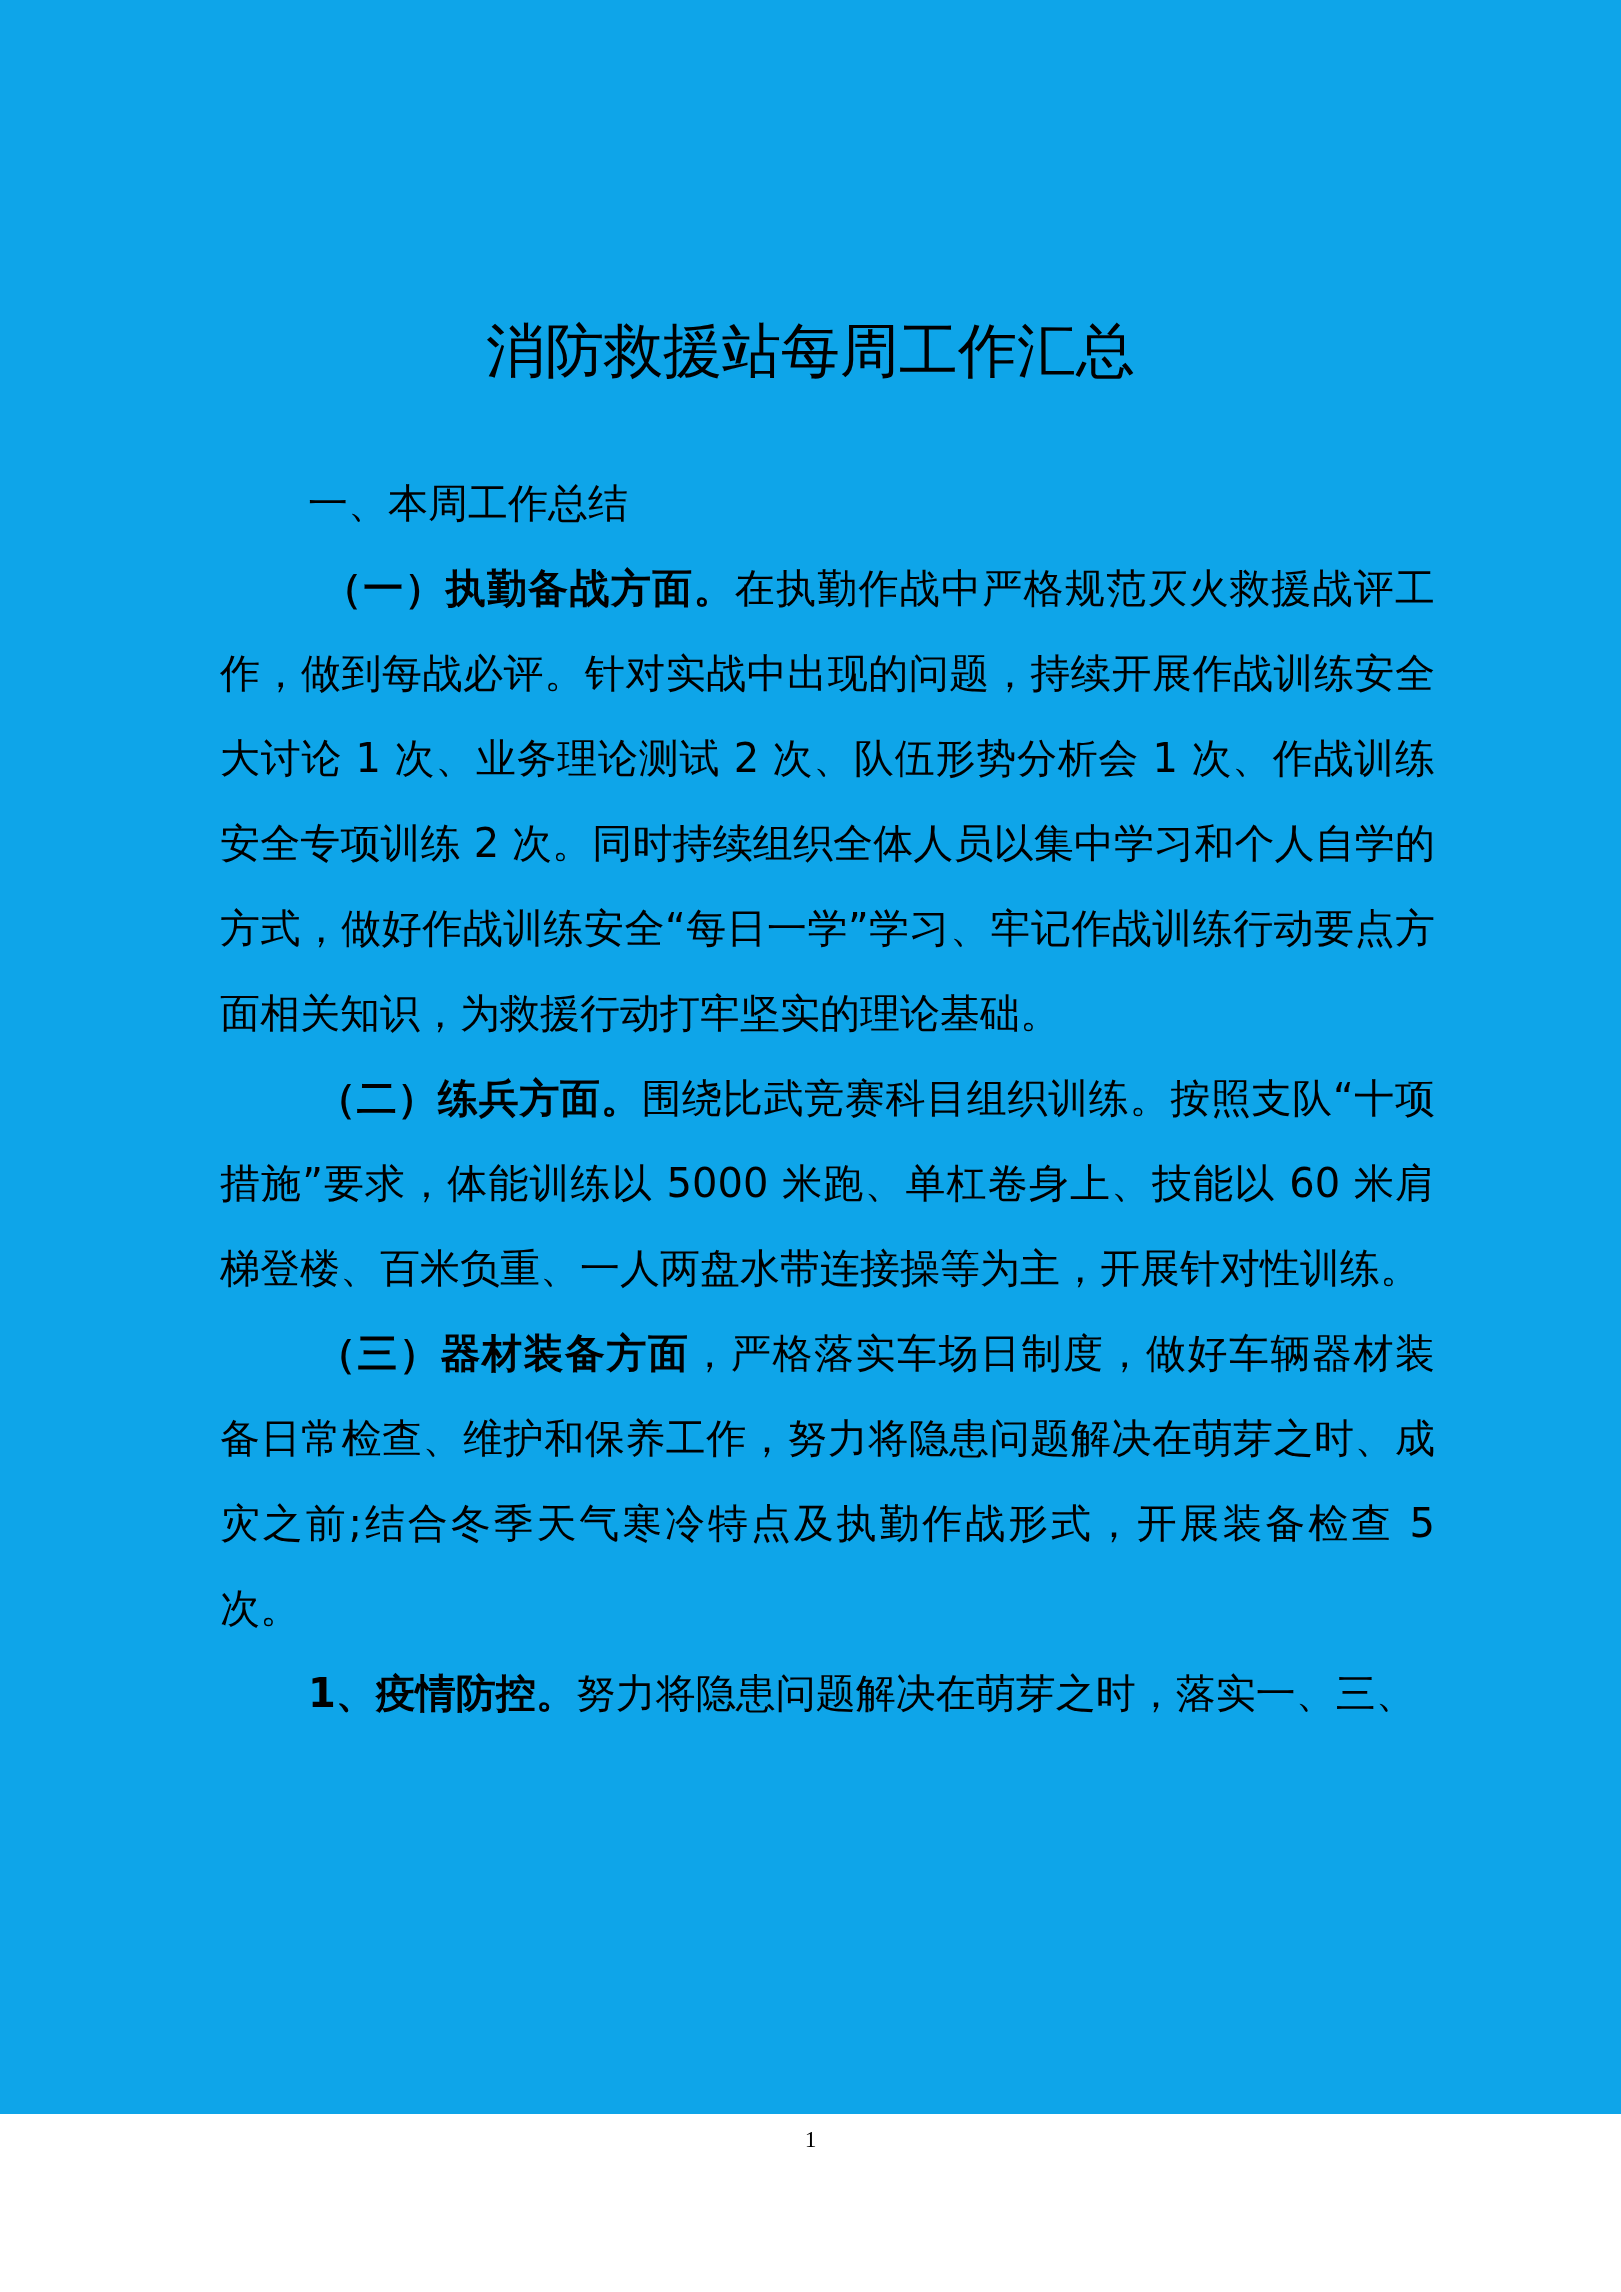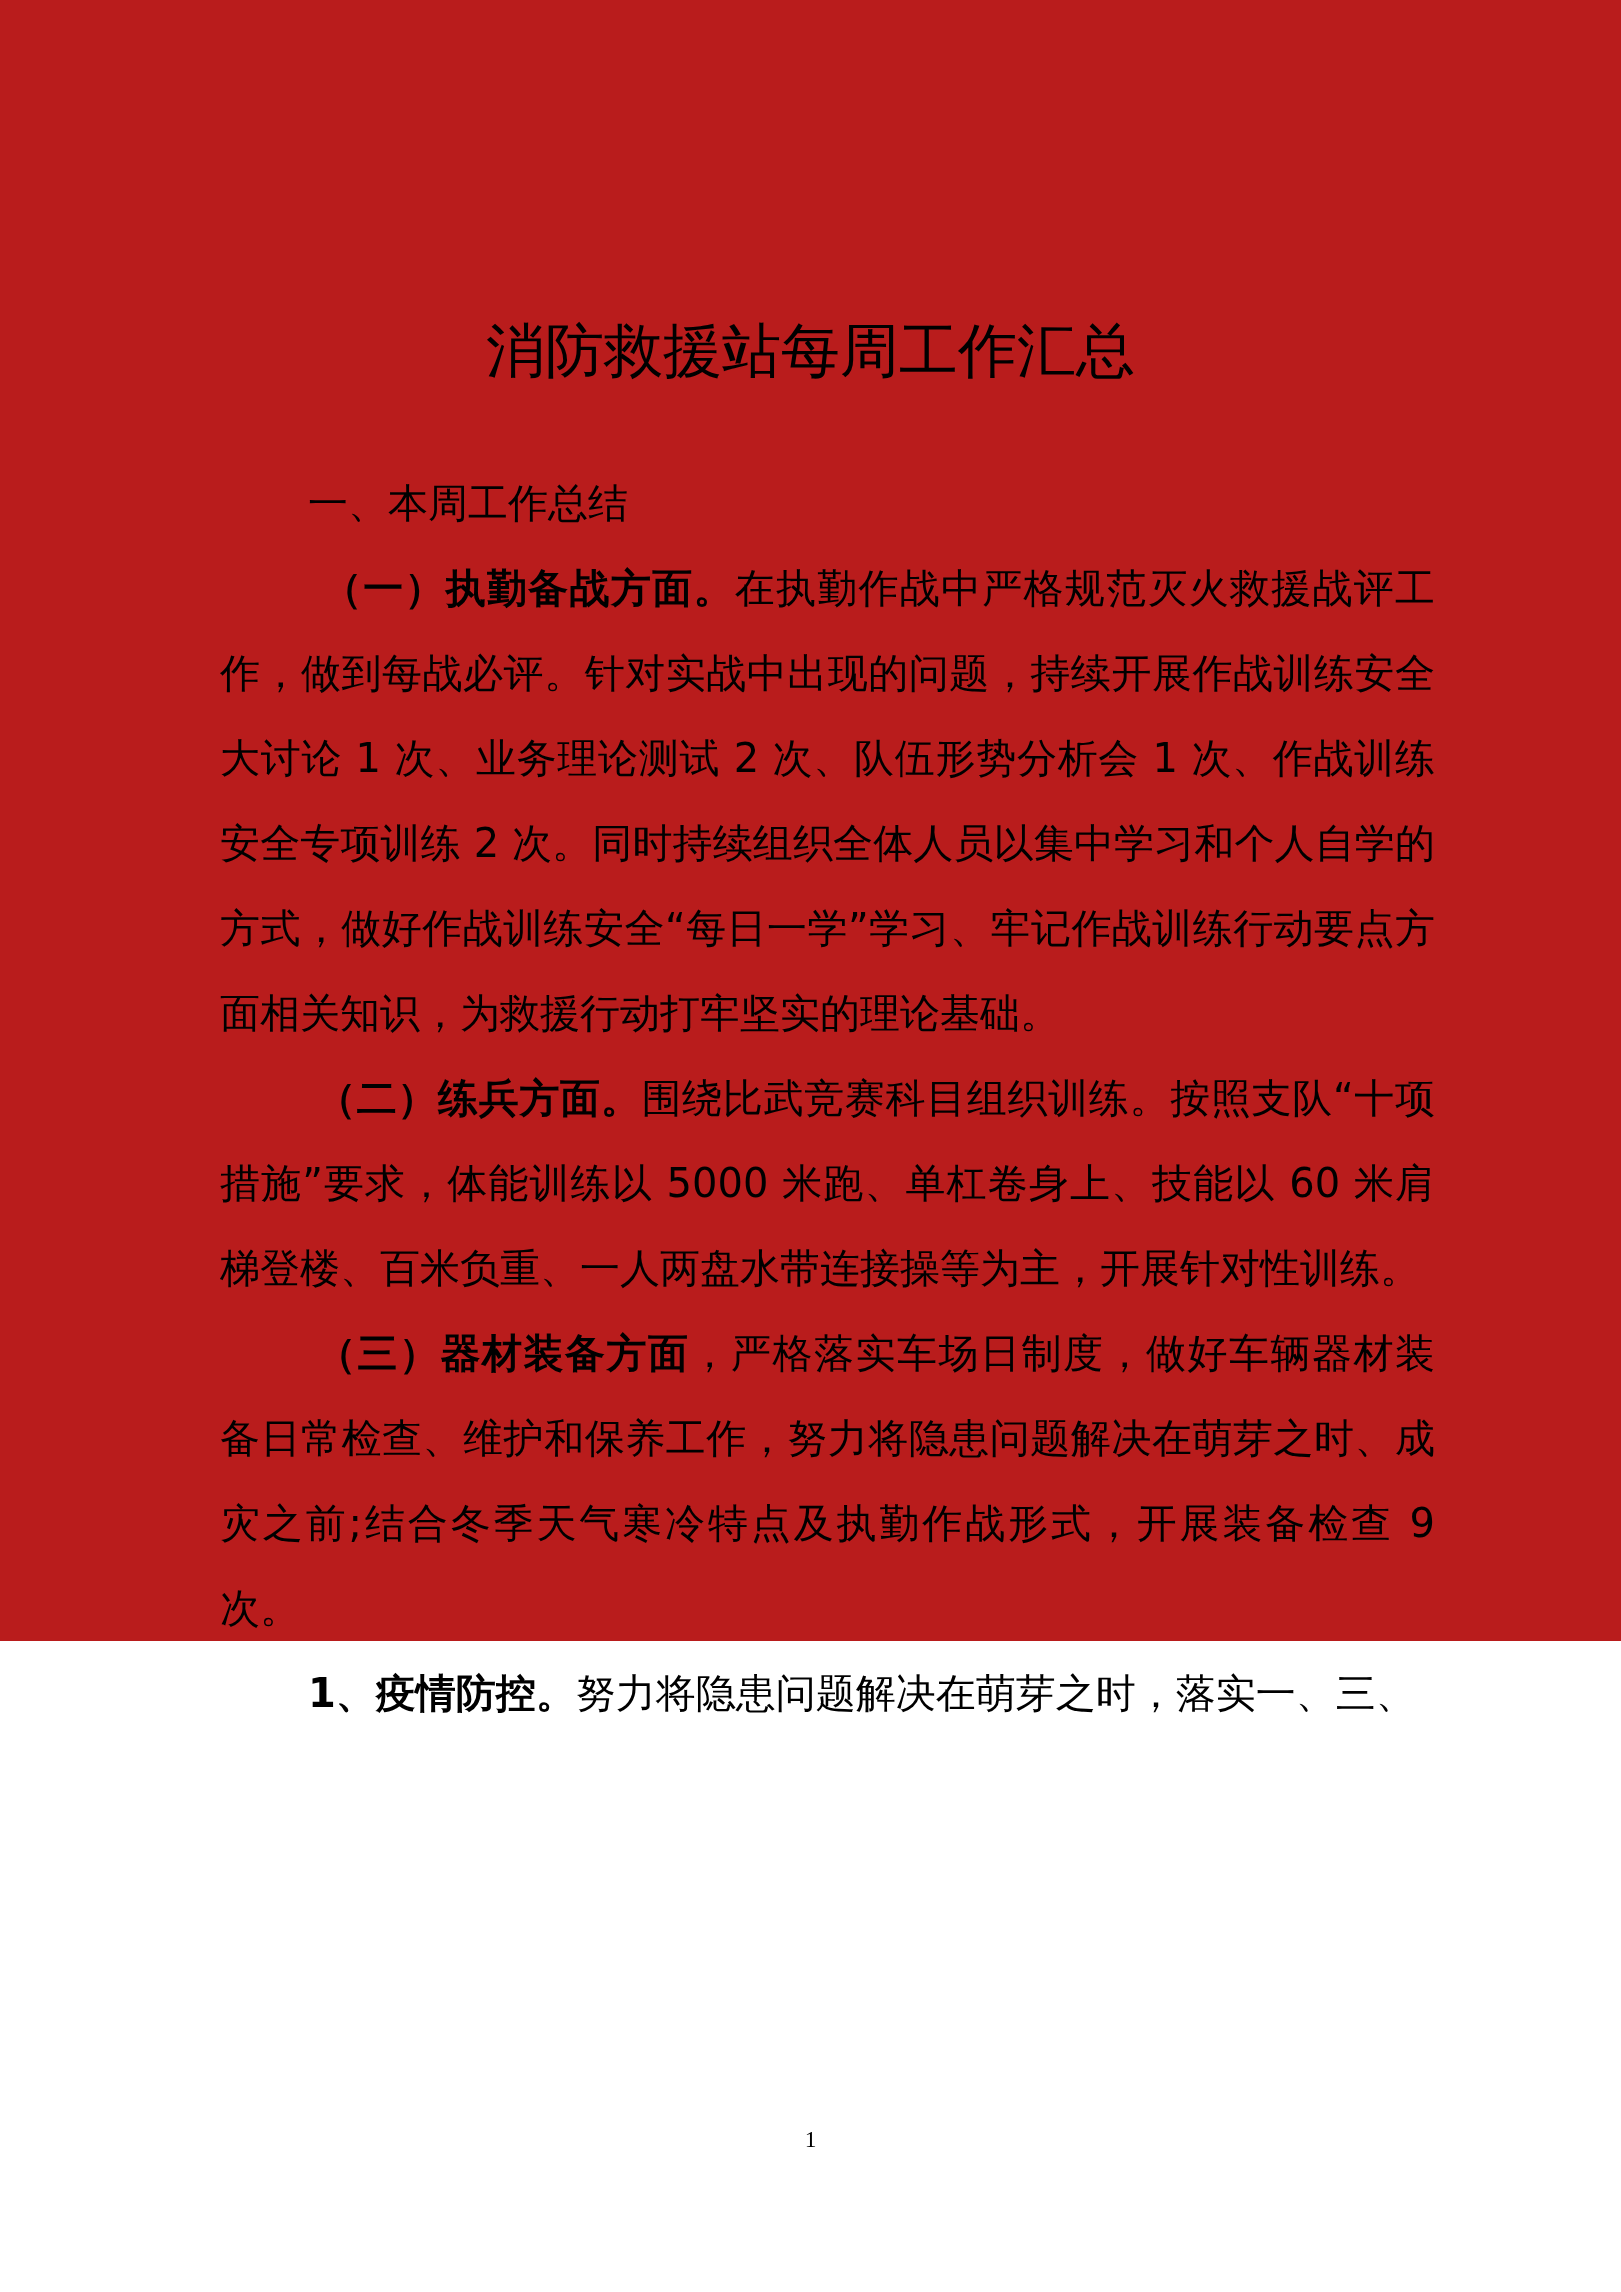--- a/index.html
+++ b/index.html
@@ -13,22 +13,22 @@
       position: relative;
       overflow: hidden;
       color: #000000;
       font-family: "DejaVu Sans", sans-serif;
     }
     .page {
       position: absolute;
       left: 0;
       top: 0;
       width: 1621px;
-      height: 1641px;
-      background: #b91c1c;
+      height: 2114px;
+      background: #0ea5e9;
     }
     .title {
       position: absolute;
       left: 0;
       top: 312px;
       width: 1621px;
       text-align: center;
       font-size: 59px;
       line-height: 78px;
       font-weight: normal;
@@ -79,21 +79,21 @@
   <h1 class="title">消防救援站每周工作汇总</h1>
 
   <div class="body-text">
 
     <p class="para heading">一、本周工作总结</p>
 
     <p class="para indent-first"><span class="lead">（一）执勤备战方面。</span><span>在执勤作战中严格规范灭火救援战评工作，做到每战必评。针对实战中出现的问题，持续开展作战训练安全大讨论 1 次、业务理论测试 2 次、队伍形势分析会 1 次、作战训练安全专项训练 2 次。同时持续组织全体人员以集中学习和个人自学的方式，做好作战训练安全“每日一学”学习、牢记作战训练行动要点方面相关知识，为救援行动打牢坚实的理论基础。</span></p>
 
     <p class="para indent"><span class="lead">（二）练兵方面。</span><span>围绕比武竞赛科目组织训练。按照支队“十项措施”要求，体能训练以 5000 米跑、单杠卷身上、技能以 60 米肩梯登楼、百米负重、一人两盘水带连接操等为主，开展针对性训练。</span></p>
 
-    <p class="para indent"><span class="lead">（三）器材装备方面</span><span>，严格落实车场日制度，做好车辆器材装备日常检查、维护和保养工作，努力将隐患问题解决在萌芽之时、成灾之前;结合冬季天气寒冷特点及执勤作战形式，开展装备检查 9 次。</span></p>
+    <p class="para indent"><span class="lead">（三）器材装备方面</span><span>，严格落实车场日制度，做好车辆器材装备日常检查、维护和保养工作，努力将隐患问题解决在萌芽之时、成灾之前;结合冬季天气寒冷特点及执勤作战形式，开展装备检查 5 次。</span></p>
 
 
     <p class="para heading"><span class="lead">1、疫情防控。</span><span>努力将隐患问题解决在萌芽之时，落实一、三、</span></p>
 
   </div>
 
   <div class="page-number">1</div>
 
 </div>
 

